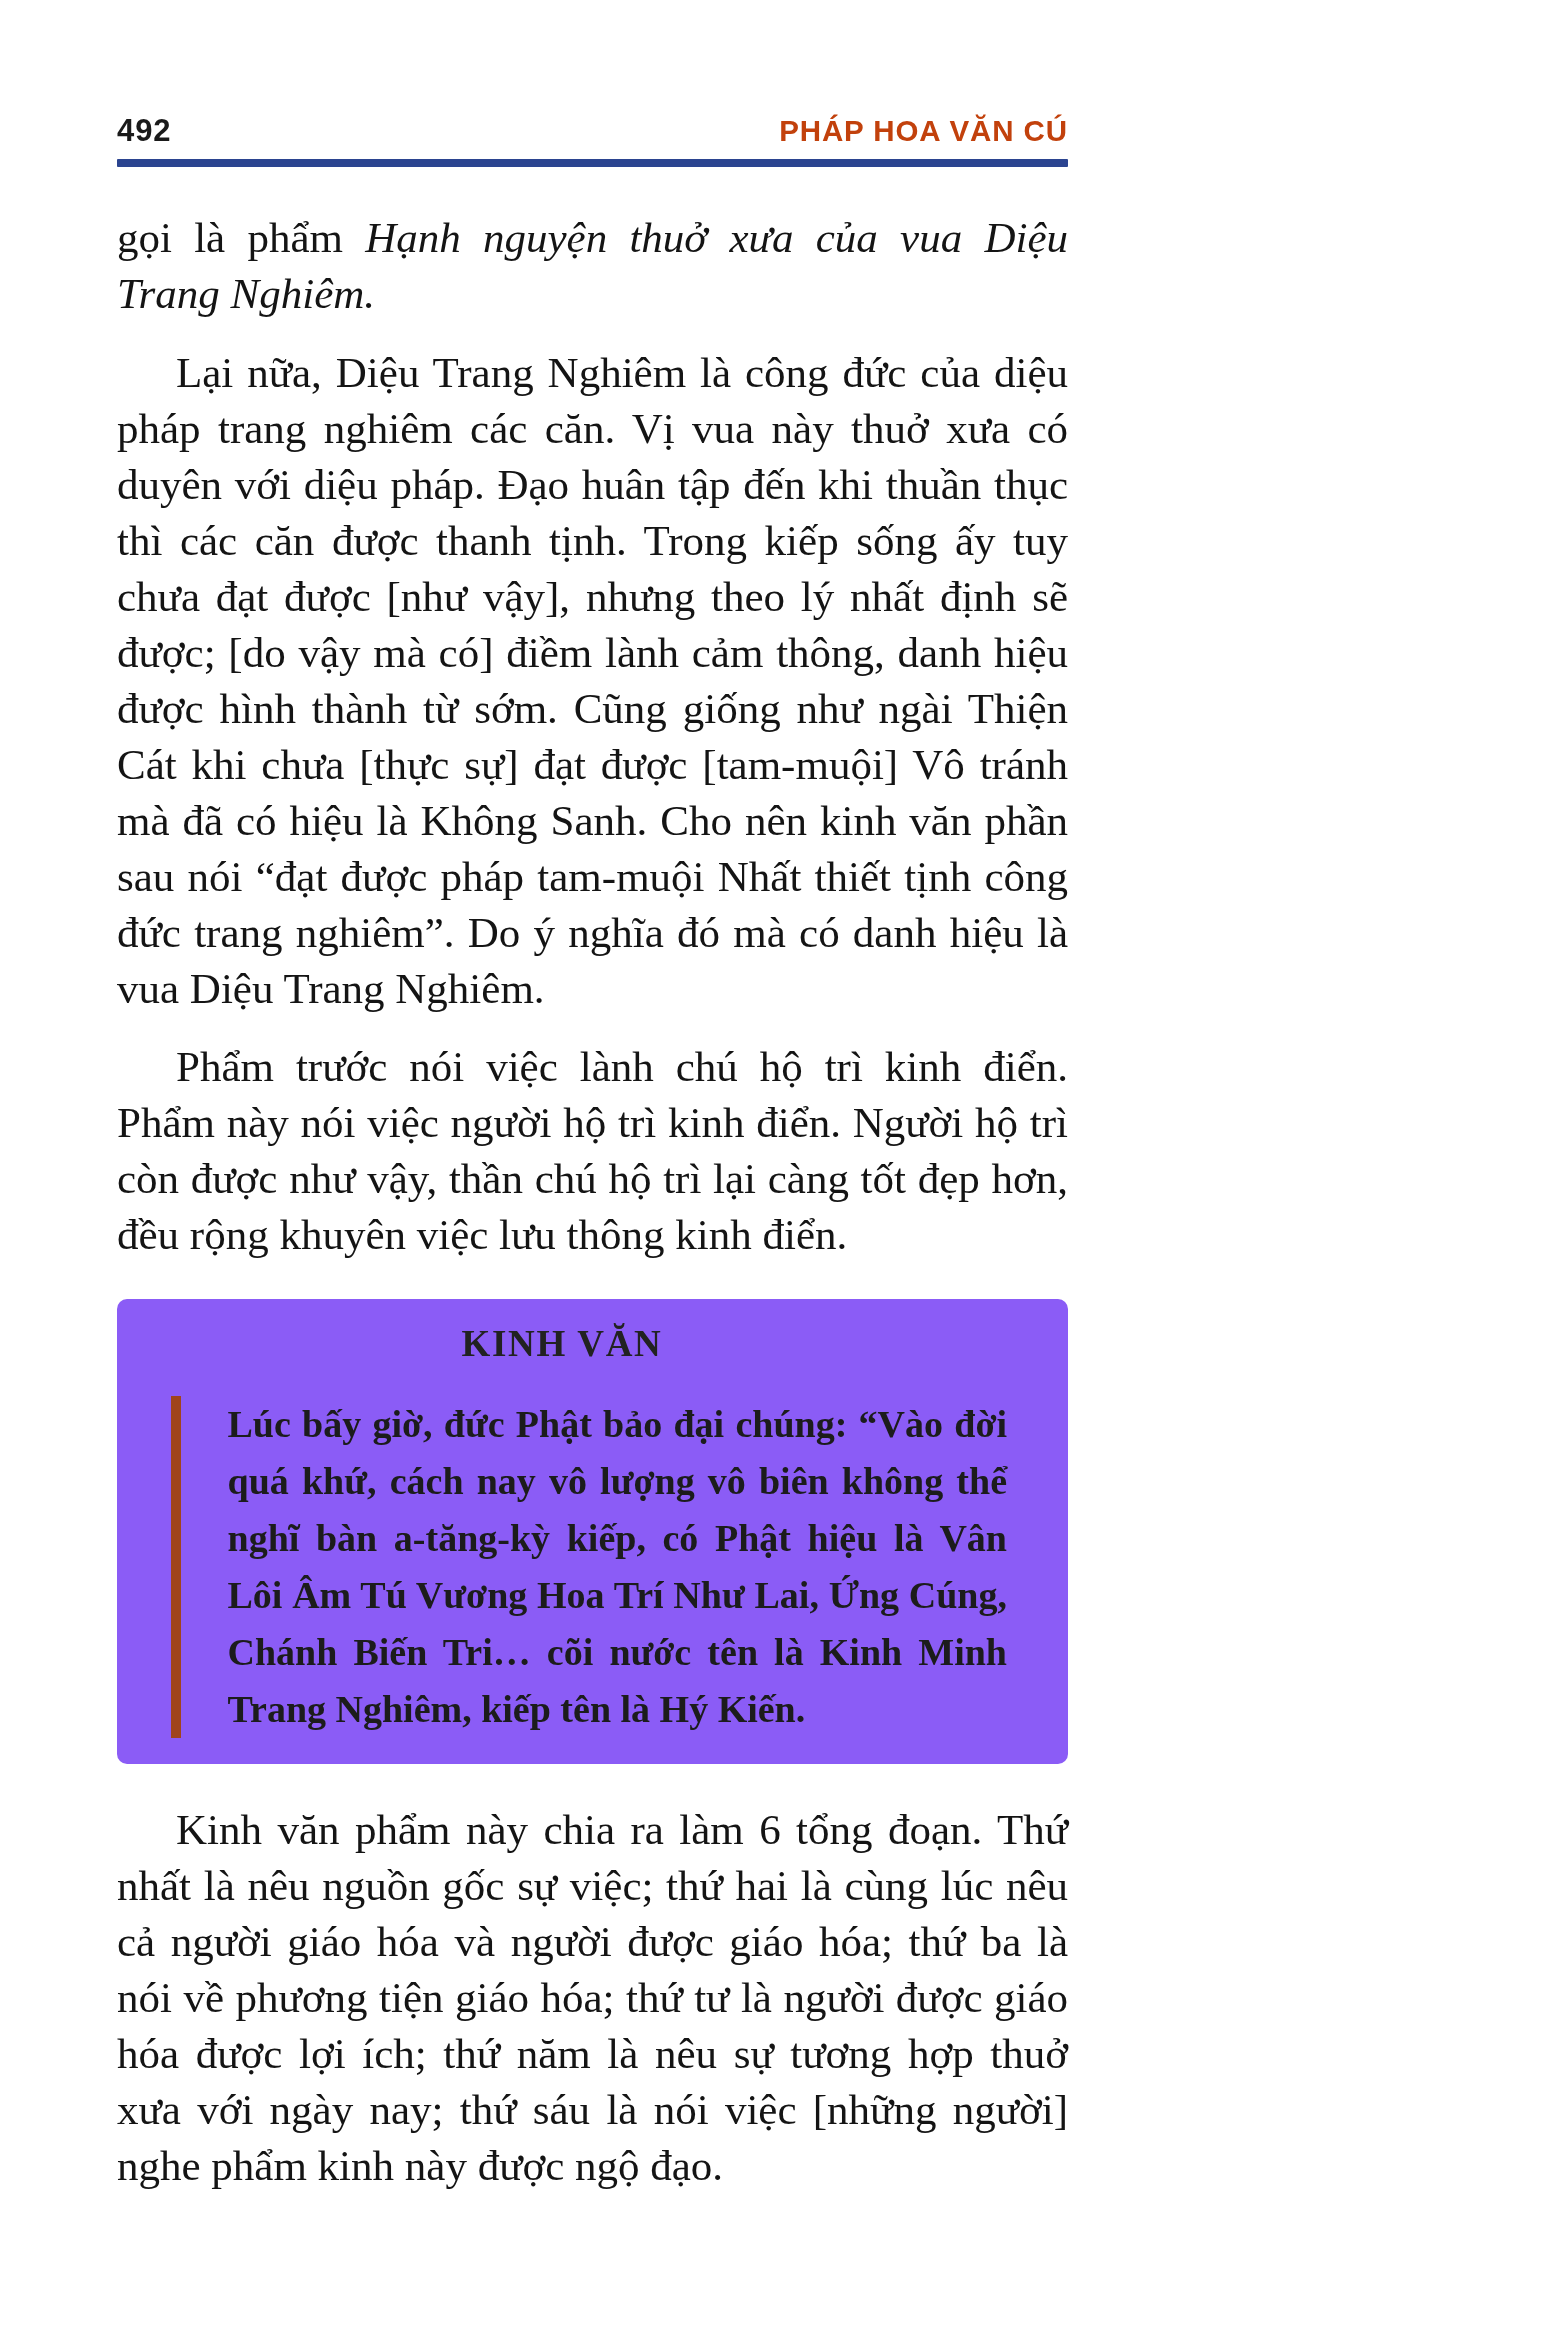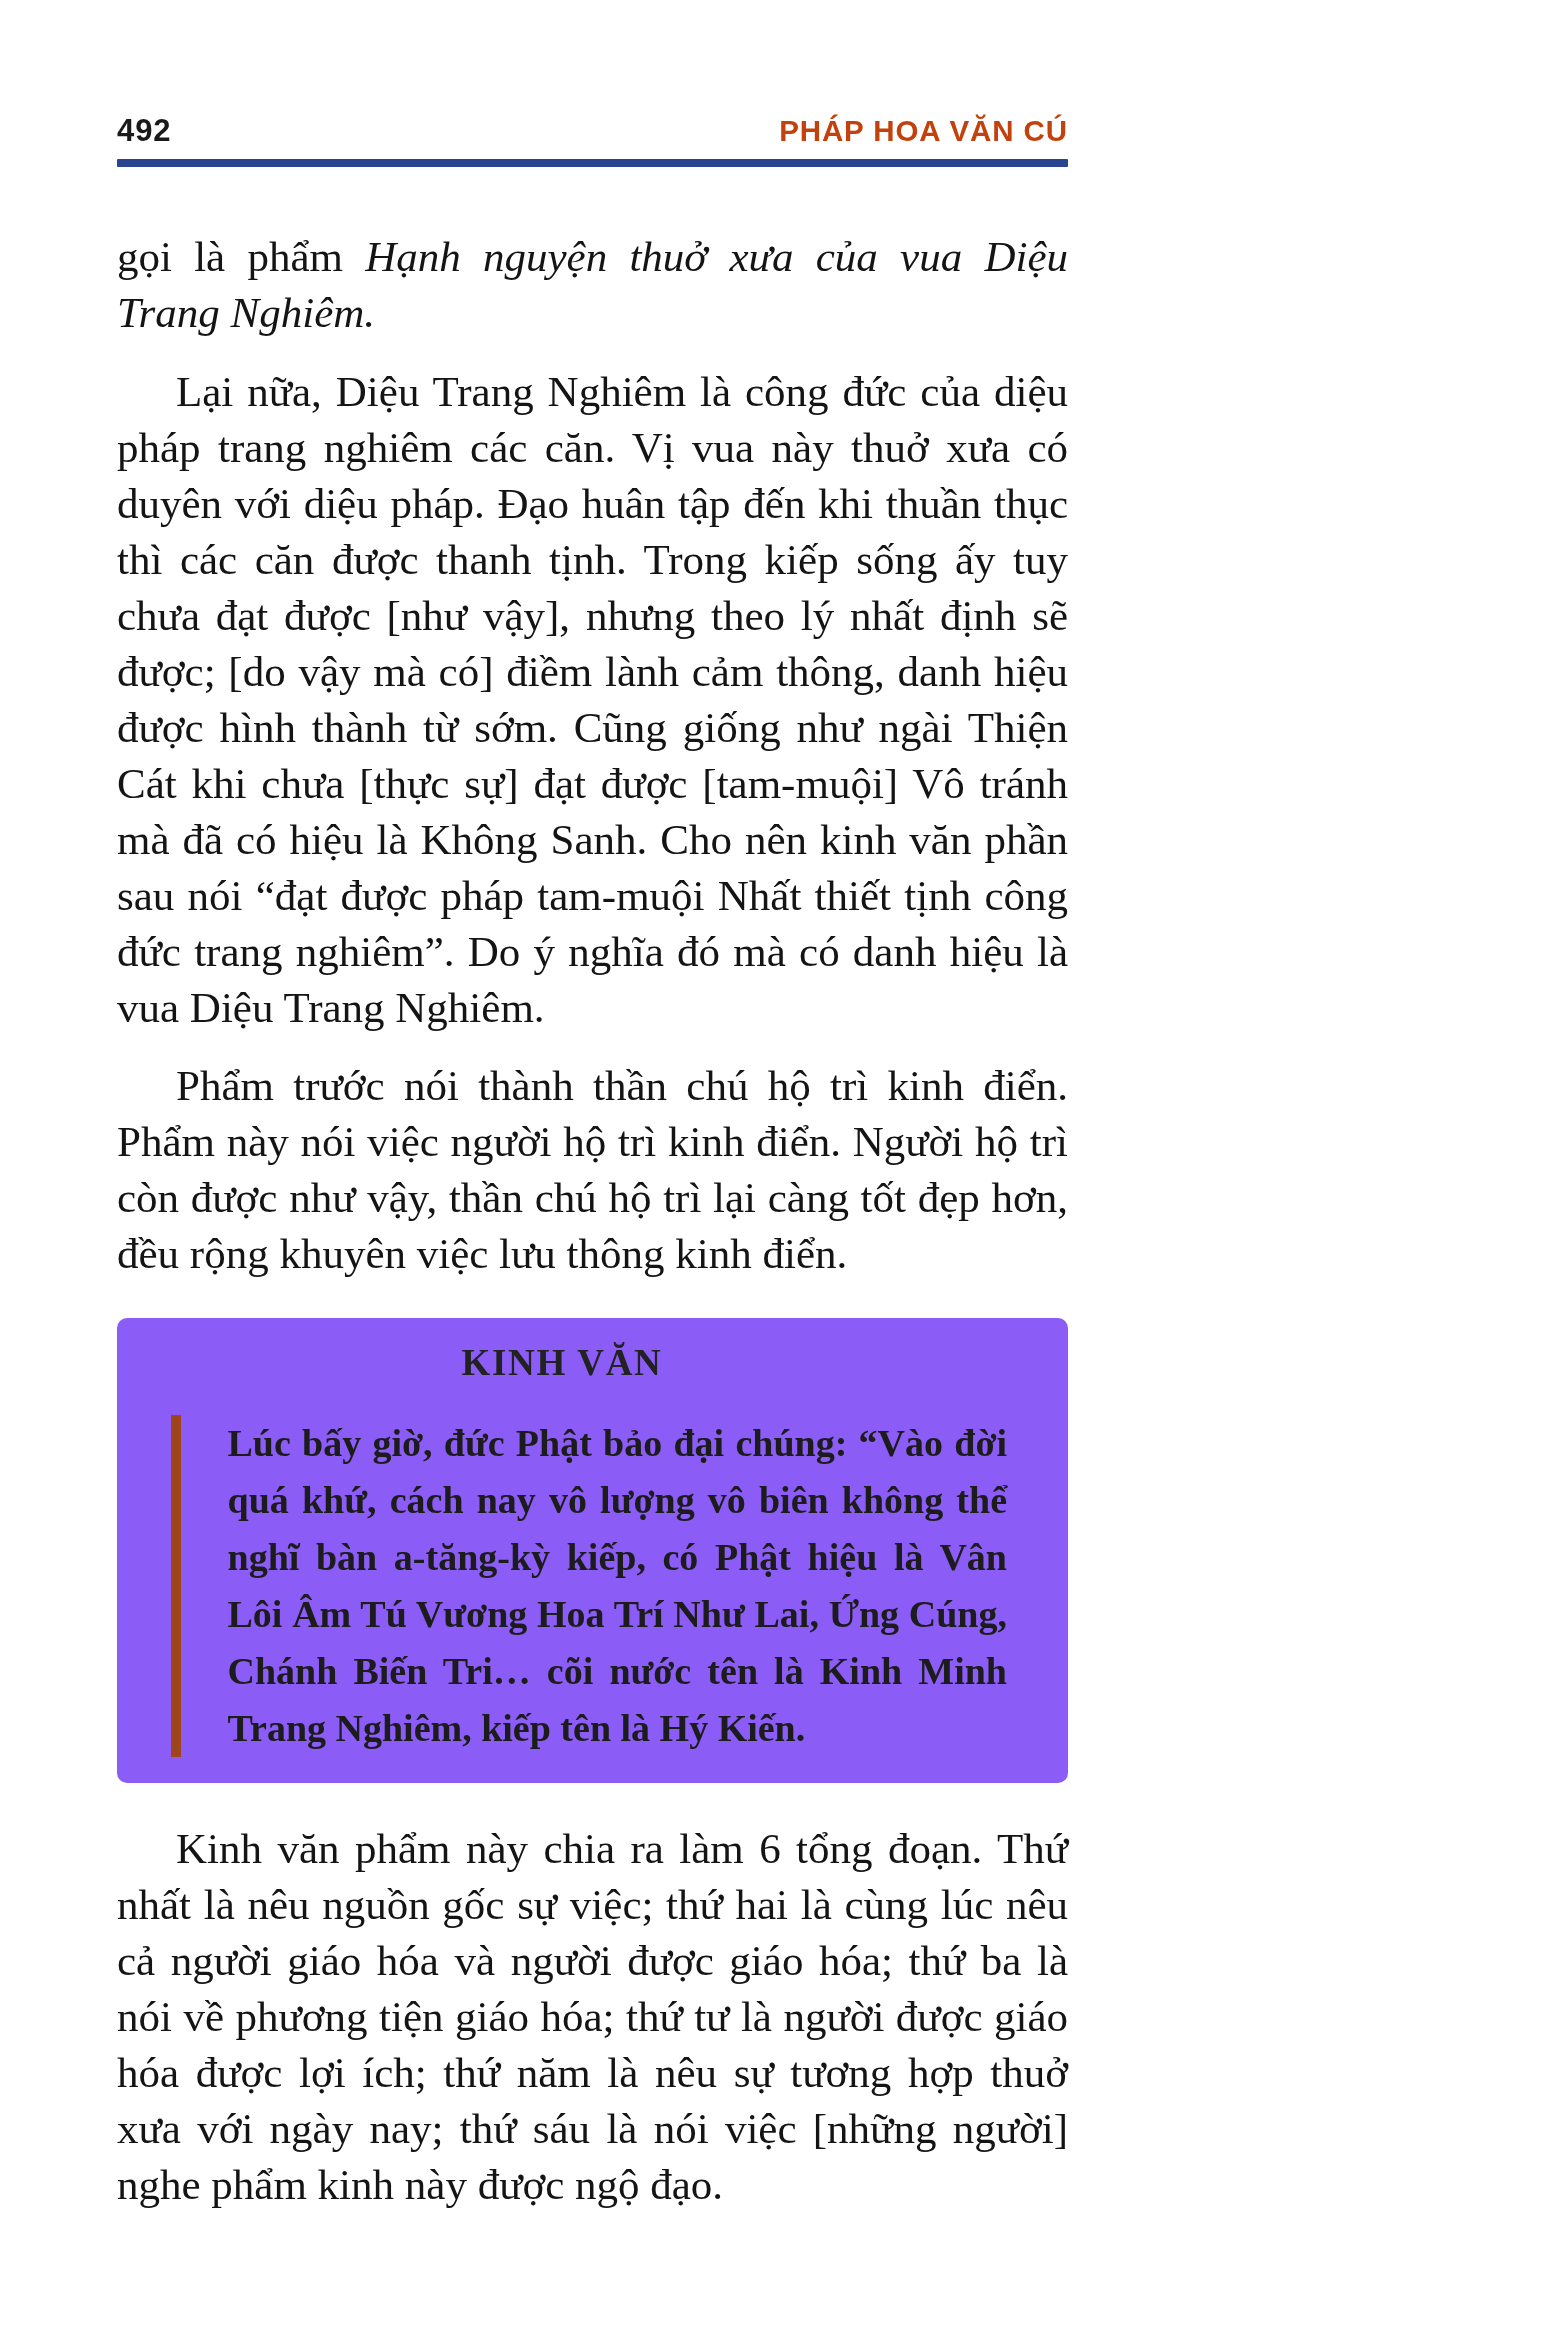--- a/index.html
+++ b/index.html
@@ -22,21 +22,21 @@
   .running-title{font-size:29.5px;color:#c2410c;letter-spacing:0.9px;}
   .header-rule{margin-top:10.4px;height:7.8px;background:#2b4490;border-radius:0.9px;}
   
   .body-p{
     margin:0;
     font-size:43px;line-height:56px;
     text-align:justify;
     color:#141414;
   }
   .body-p.indent{text-indent:59px;}
-  .p1{margin-top:62px;}
+  .p1{margin-top:43px;}
   .p2,.p3,.p5{margin-top:22.6px;}
   .p4{margin-top:38px;}
   .body-p em{font-style:italic;}
   
   .kinhvan{
     margin-top:36px;
     background:#8b5cf6;
     border-radius:10px;
     padding:22.6px 61px 26px 0;
   }
@@ -85,21 +85,21 @@
   </header>
 
   <div class="header-rule"></div>
 
   <main>
 
     <p class="body-p p1"><span>gọi là phẩm </span><em>Hạnh nguyện thuở xưa của vua Diệu Trang Nghiêm.</em></p>
 
     <p class="body-p indent p2">Lại nữa, Diệu Trang Nghiêm là công đức của diệu pháp trang nghiêm các căn. Vị vua này thuở xưa có duyên với diệu pháp. Đạo huân tập đến khi thuần thục thì các căn được thanh tịnh. Trong kiếp sống ấy tuy chưa đạt được [như vậy], nhưng theo lý nhất định sẽ được; [do vậy mà có] điềm lành cảm thông, danh hiệu được hình thành từ sớm. Cũng giống như ngài Thiện Cát khi chưa [thực sự] đạt được [tam-muội] Vô tránh mà đã có hiệu là Không Sanh. Cho nên kinh văn phần sau nói “đạt được pháp tam-muội Nhất thiết tịnh công đức trang nghiêm”. Do ý nghĩa đó mà có danh hiệu là vua Diệu Trang Nghiêm.</p>
 
-    <p class="body-p indent p3">Phẩm trước nói thành thần chú hộ trì kinh điển. Phẩm này nói việc người hộ trì kinh điển. Người hộ trì còn được như vậy, thần chú hộ trì lại càng tốt đẹp hơn, đều rộng khuyên việc lưu thông kinh điển.</p>
+    <p class="body-p indent p3">Phẩm trước nói việc lành chú hộ trì kinh điển. Phẩm này nói việc người hộ trì kinh điển. Người hộ trì còn được như vậy, thần chú hộ trì lại càng tốt đẹp hơn, đều rộng khuyên việc lưu thông kinh điển.</p>
 
     <section class="kinhvan">
       <h2 class="kinhvan-title">KINH VĂN</h2>
       <div class="quote-row">
         <span class="accent-bar"></span>
         <p class="quote-text">Lúc bấy giờ, đức Phật bảo đại chúng: “Vào đời quá khứ, cách nay vô lượng vô biên không thể nghĩ bàn a-tăng-kỳ kiếp, có Phật hiệu là Vân Lôi Âm Tú Vương Hoa Trí Như Lai, Ứng Cúng, Chánh Biến Tri… cõi nước tên là Kinh Minh Trang Nghiêm, kiếp tên là Hý Kiến.</p>
       </div>
     </section>
 
     <p class="body-p indent p4">Kinh văn phẩm này chia ra làm 6 tổng đoạn. Thứ nhất là nêu nguồn gốc sự việc; thứ hai là cùng lúc nêu cả người giáo hóa và người được giáo hóa; thứ ba là nói về phương tiện giáo hóa; thứ tư là người được giáo hóa được lợi ích; thứ năm là nêu sự tương hợp thuở xưa với ngày nay; thứ sáu là nói việc [những người] nghe phẩm kinh này được ngộ đạo.</p>

